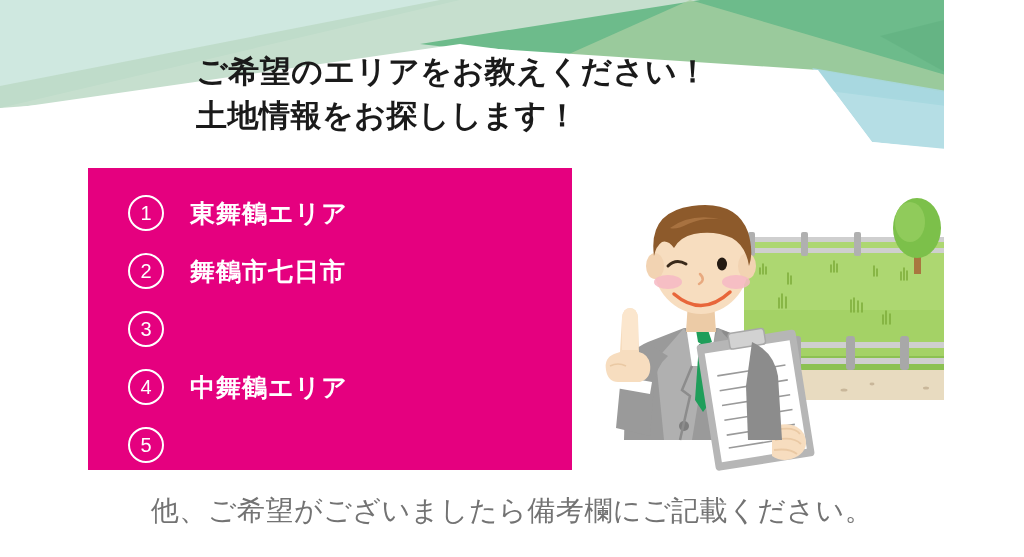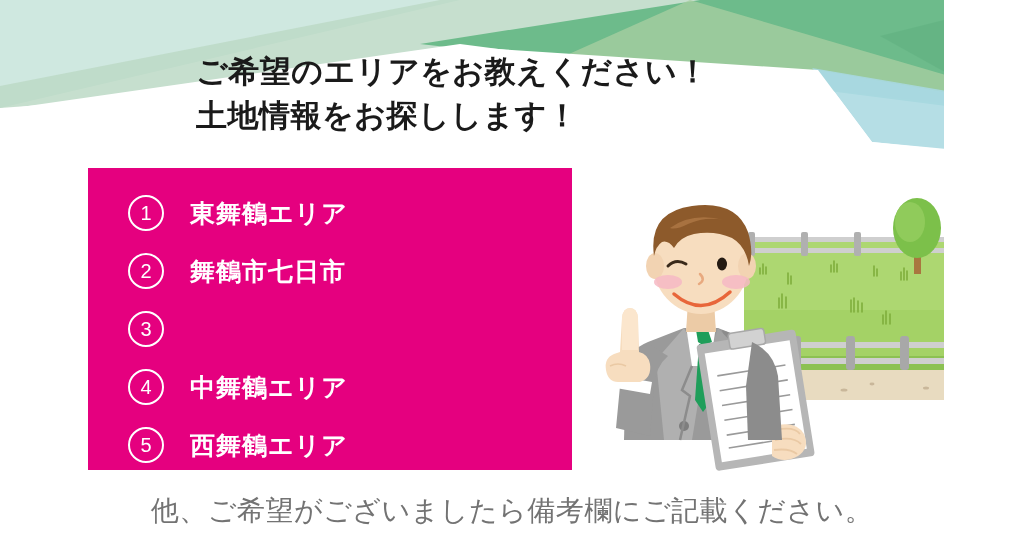--- a/index.html
+++ b/index.html
@@ -156,21 +156,20 @@
     </div>
     <div class="area-row">
       <div class="area-num">3</div>
     </div>
     <div class="area-row">
       <div class="area-num">4</div>
       <div class="area-label">中舞鶴エリア</div>
     </div>
     <div class="area-row">
       <div class="area-num">5</div>
-      <div class="area-label">西舞鶴エリア</div>
     </div>
   </div>
 
   <div id="footer-note">他、ご希望がございましたら備考欄にご記載ください。</div>
 
   <svg id="illustration" viewBox="0 0 428 300" xmlns="http://www.w3.org/2000/svg">
 
     <g>
 
       <path d="M150 176 L405 176 L405 210 L150 210 Z" fill="#e8dbc0"></path>

